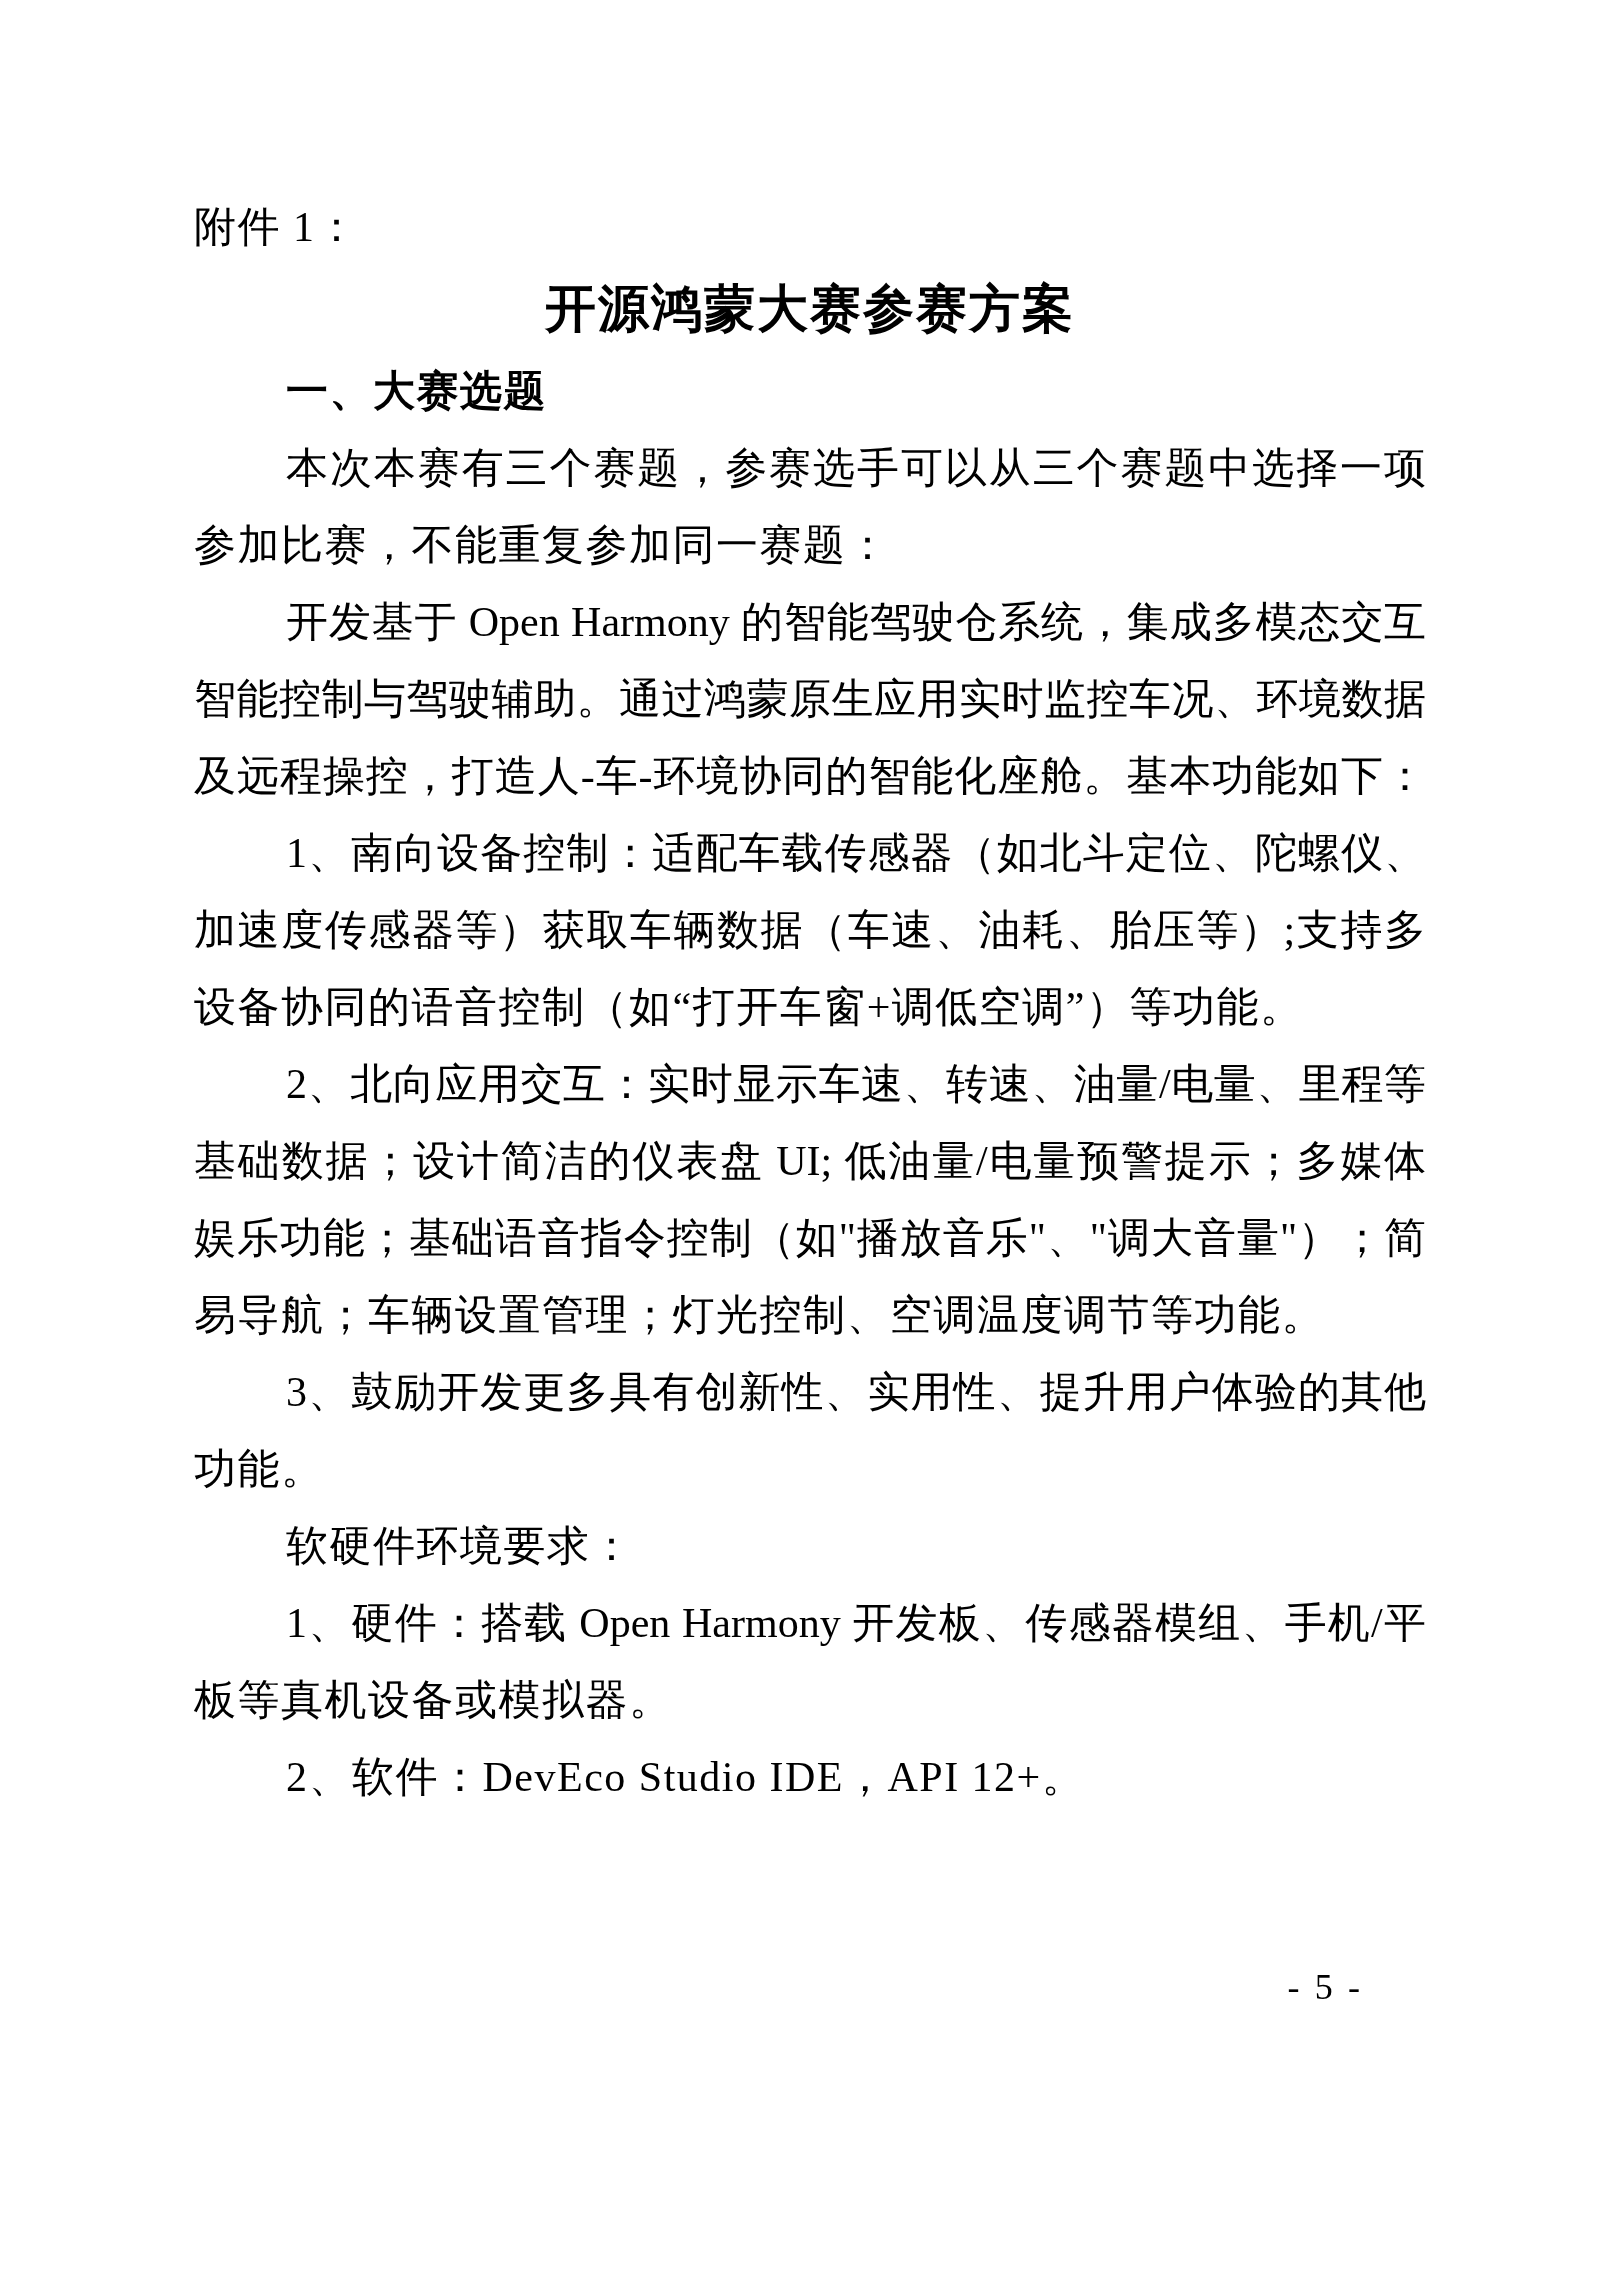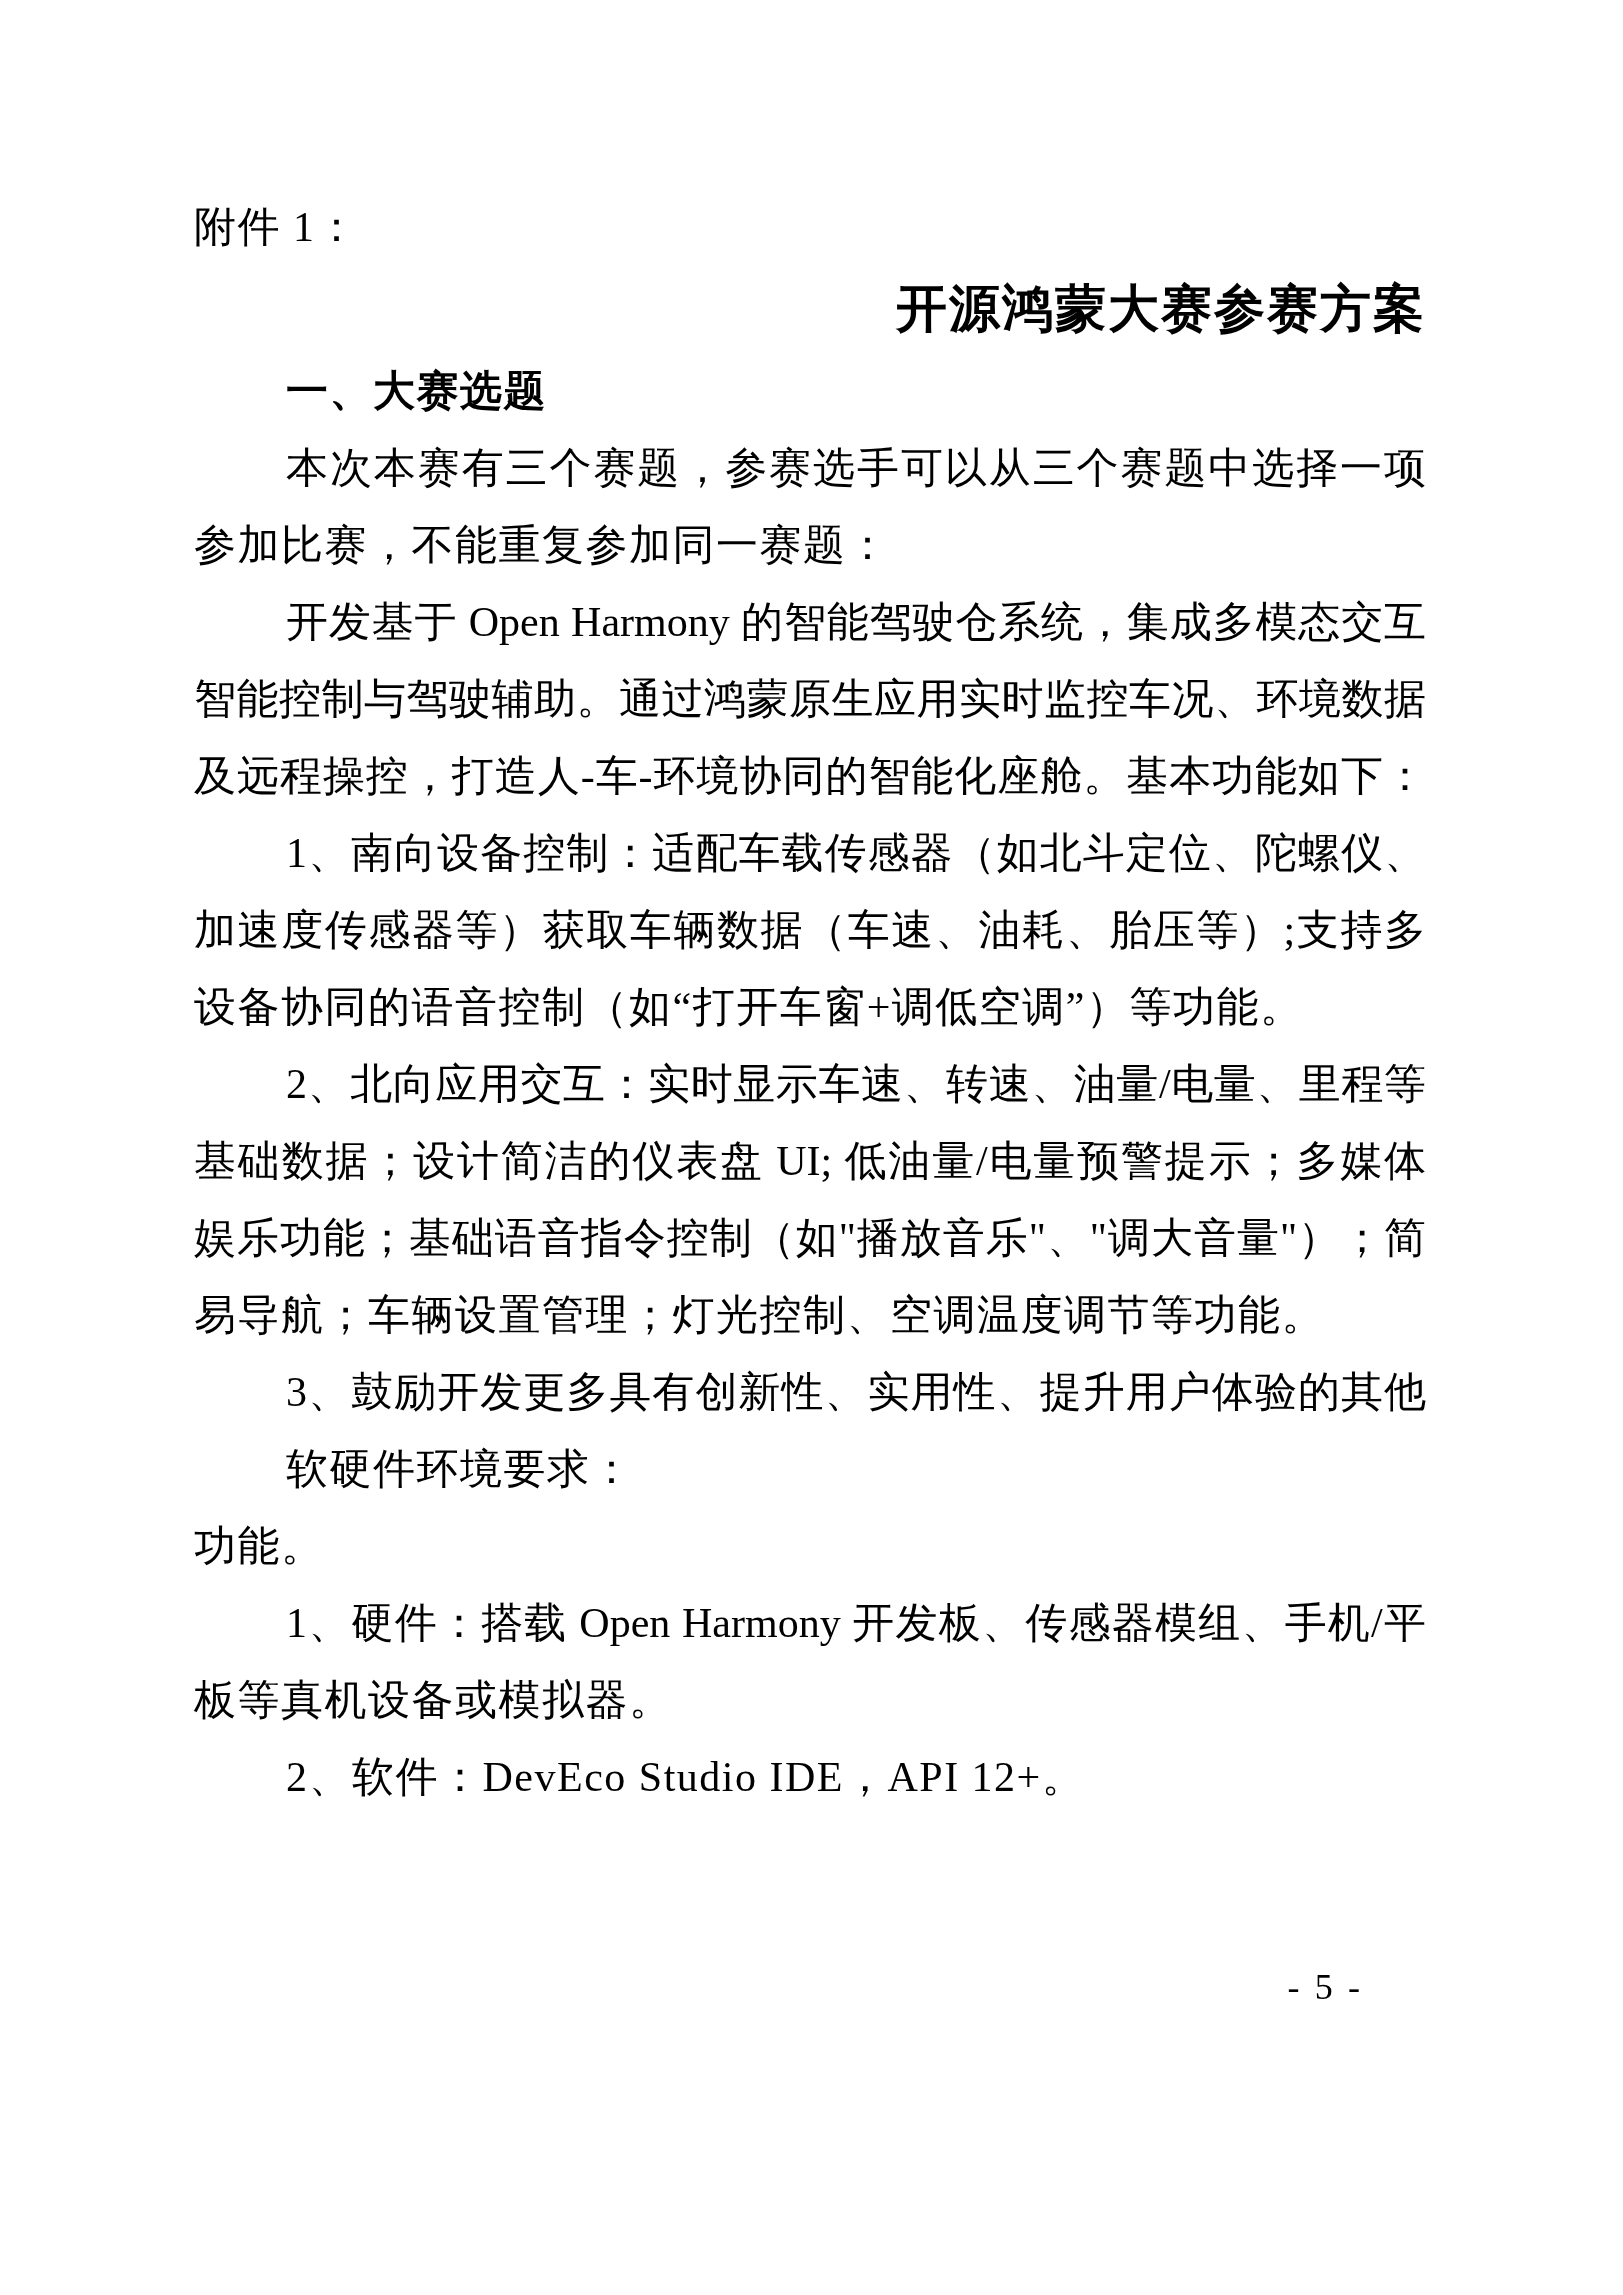--- a/index.html
+++ b/index.html
@@ -34,21 +34,21 @@
     text-indent: 92px;
   }
   .bold {
     font-weight: bold;
   }
   .title {
     margin: 0;
     font-size: 51px;
     line-height: 87px;
     height: 87px;
-    text-align: right;
+    text-align: center;
     font-weight: bold;
     white-space: nowrap;
     letter-spacing: 2px;
   }
   .footer {
     margin-top: 133px;
     height: 77px;
     line-height: 77px;
     font-size: 36px;
     text-align: right;
@@ -73,22 +73,22 @@
     <div class="line just">智能控制与驾驶辅助。通过鸿蒙原生应用实时监控车况、环境数据</div>
     <div class="line just">及远程操控，打造人-车-环境协同的智能化座舱。基本功能如下：</div>
     <div class="line indent just">1、南向设备控制：适配车载传感器（如北斗定位、陀螺仪、</div>
     <div class="line just">加速度传感器等）获取车辆数据（车速、油耗、胎压等）;支持多</div>
     <div class="line">设备协同的语音控制（如“打开车窗+调低空调”）等功能。</div>
     <div class="line indent just">2、北向应用交互：实时显示车速、转速、油量/电量、里程等</div>
     <div class="line just">基础数据；设计简洁的仪表盘 UI; 低油量/电量预警提示；多媒体</div>
     <div class="line just">娱乐功能；基础语音指令控制（如"播放音乐"、"调大音量"）；简</div>
     <div class="line">易导航；车辆设置管理；灯光控制、空调温度调节等功能。</div>
     <div class="line indent just">3、鼓励开发更多具有创新性、实用性、提升用户体验的其他</div>
+    <div class="line">功能。</div>
     <div class="line indent">软硬件环境要求：</div>
-    <div class="line">功能。</div>
     <div class="line indent just">1、硬件：搭载 Open Harmony 开发板、传感器模组、手机/平</div>
     <div class="line">板等真机设备或模拟器。</div>
     <div class="line indent">2、软件：DevEco Studio IDE，API 12+。</div>
   </main>
 
   <div class="footer">- 5 -</div>
 
 </div>
 
 

